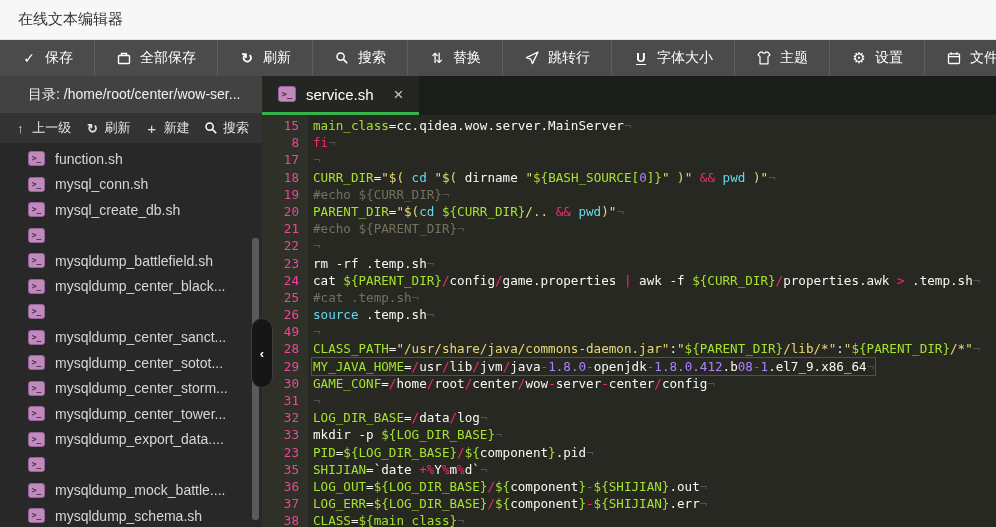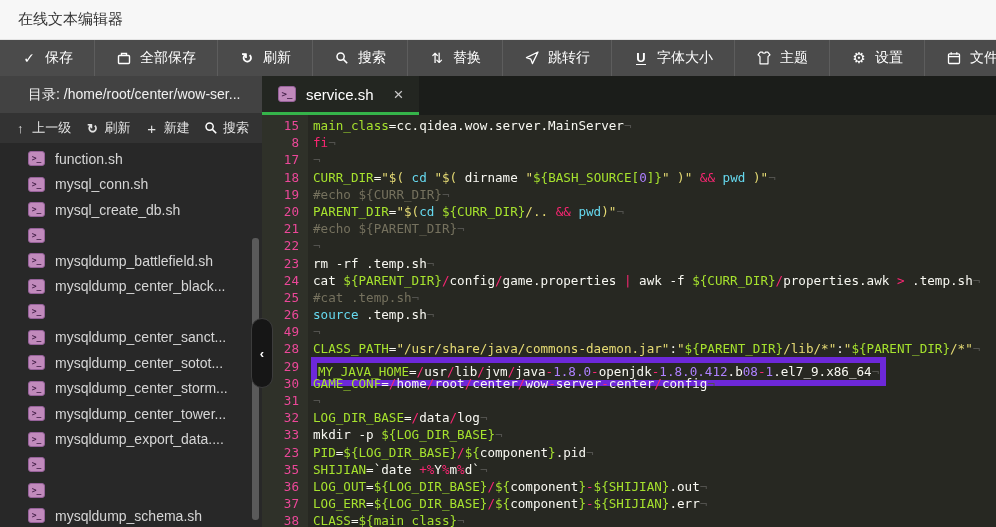--- a/index.html
+++ b/index.html
@@ -56,21 +56,21 @@
 
   .editor { flex:1; display:flex; min-height:0;
             font-family:"DejaVu Sans Mono", monospace; font-size:12.6px;
             line-height:17.2px; }
   .gutter { width:46px; flex:none; background:#2F3129; color:#ec4899;
             text-align:right; padding:2px 9px 0 0; user-select:none; }
   .code { flex:1; background:#272822; padding:2px 0 0 5px; white-space:pre;
           overflow:hidden; color:#F8F8F2; }
   .cl { height:17.2px; }
   .eol { color:#52524E; }
-  .redbox { display:inline-block; border:6px solid #6d28d9; margin:-1px 16px -1px -2px; padding:0 1px; }
+  .redbox { display:inline-block; border:1px solid #6d28d9; margin:-1px 16px -1px -2px; padding:0 1px; }
 
   
   .handle { position:absolute; left:251px; top:242px; width:22px; height:70px;
             background:#161616; border:1px solid #3c3c3c; border-radius:12px;
             display:flex; align-items:center; justify-content:center;
             color:#fff; font-size:13px; font-weight:bold; cursor:pointer; z-index:5; }
 
   svg { display:block; }
 </style>
 </head>
@@ -224,20 +224,21 @@
         </div>
         <div class="file-item">
           <span class="term-icon">&gt;_</span>
           <span>mysqldump_export_data....</span>
         </div>
         <div class="file-item">
           <span class="term-icon">&gt;_</span>
         </div>
         <div class="file-item">
           <span class="term-icon">&gt;_</span>
+          <span>mysqldump_mock_battle....</span>
         </div>
         <div class="file-item">
           <span class="term-icon">&gt;_</span>
           <span>mysqldump_schema.sh</span>
         </div>
       </div>
   </div>
 
   <div class="handle">
     <span>‹</span>

